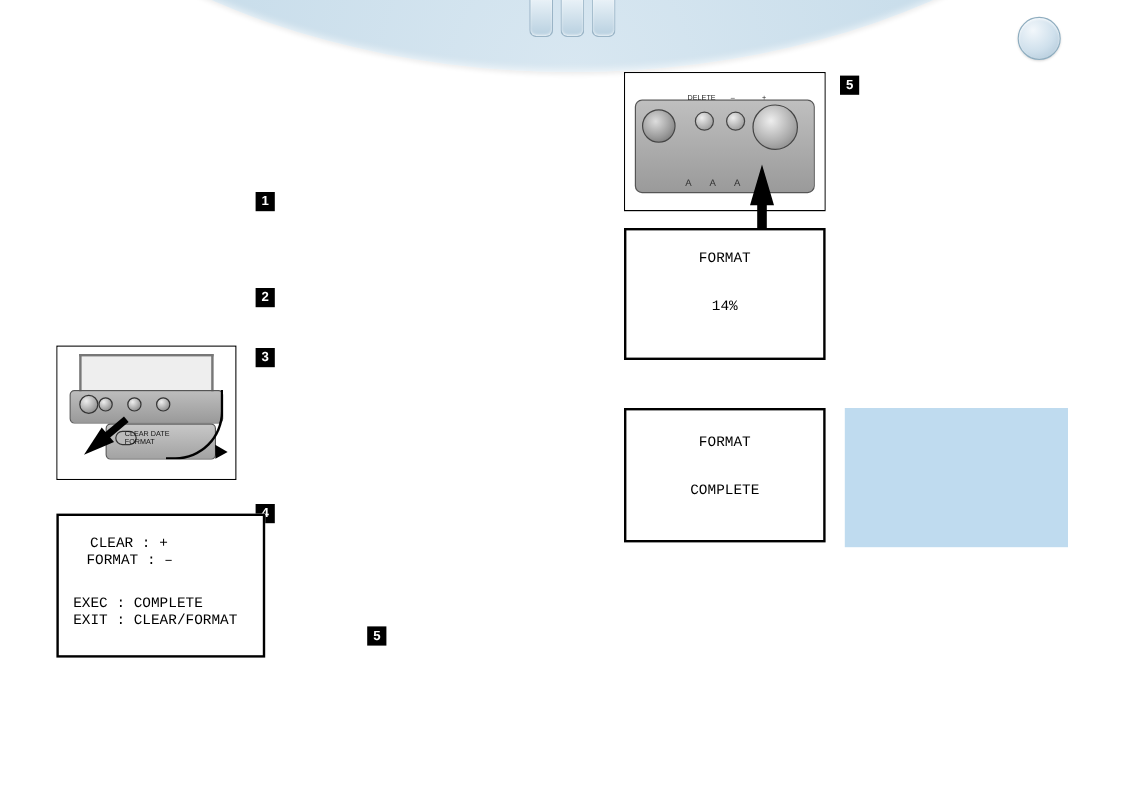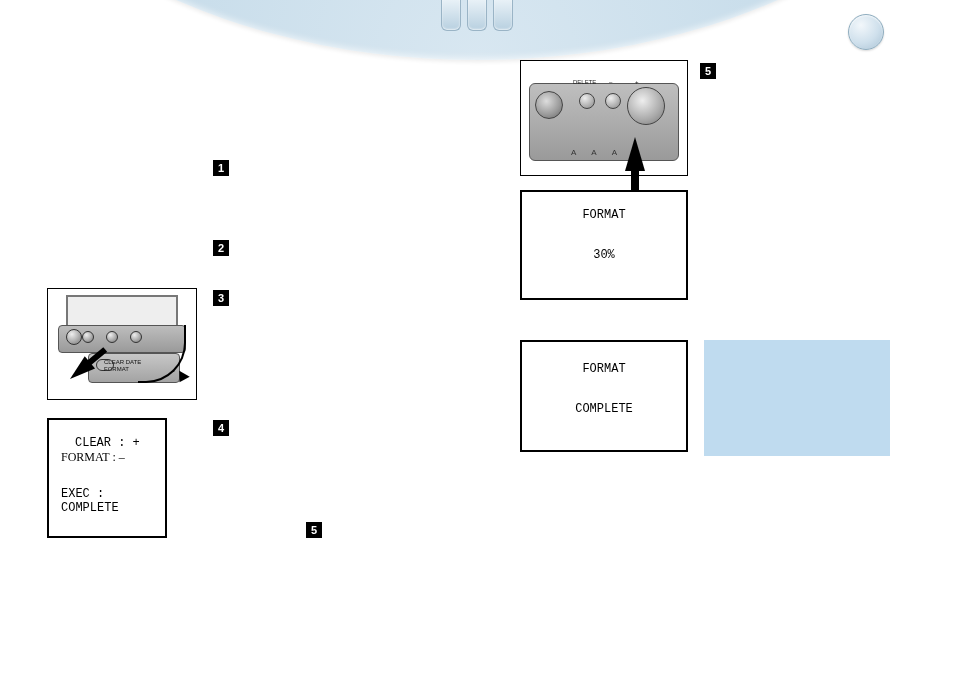--- a/index.html
+++ b/index.html
@@ -278,25 +278,26 @@
     <div class="obtn"></div>
     <div class="flap-lbls">
       <div>CLEAR   DATE</div>
       <div>FORMAT</div>
     </div>
     <div class="arrow-diag"></div>
     <div class="curve"></div>
   </div>
 </div>
 
-<div class="pos lcd" style="left:47px; top:418px; width:120px; height:120px; text-align:left; padding:16px 8px 8px 12px;">
+<div class="pos lcd" style="left:47px; top:428px; width:174px; height:120px; text-align:left; padding:16px 8px 8px 12px;">
   <div style="margin-left:14px;">CLEAR  : +</div>
-  <div style="margin-left:0;font-family:Liberation Serif, serif;">FORMAT :  –</div>
+  <div style="margin-left:11px;">FORMAT :  –</div>
   <div style="height:22px;"></div>
   <div>EXEC : COMPLETE</div>
+  <div>EXIT : CLEAR/FORMAT</div>
 </div>
 
 <div class="pos fig-box" style="left:520px; top:60px; width:168px; height:116px;">
   <div class="cam-top">
     <div class="cam-body"></div>
     <div class="cam-lens"></div>
     <div class="cam-btn-row">
       <div style="position:relative;">
         <span class="lbl" style="left:-6px;">DELETE</span>
         <div class="b"></div>
@@ -316,21 +317,21 @@
       <span>A</span>
       <span>A</span>
     </div>
     <div class="arrow-up"></div>
   </div>
 </div>
 
 <div class="pos lcd" style="left:520px; top:190px; width:168px; height:110px; padding-top:16px;">
   <div>FORMAT</div>
   <div style="height:26px;"></div>
-  <div>30%</div>
+  <div>14%</div>
 </div>
 
 <div class="pos lcd" style="left:520px; top:340px; width:168px; height:112px; padding-top:20px;">
   <div>FORMAT</div>
   <div style="height:26px;"></div>
   <div>COMPLETE</div>
 </div>
 
 <div class="pos callout" style="left:704px; top:340px; width:186px; height:116px;"></div>
 

